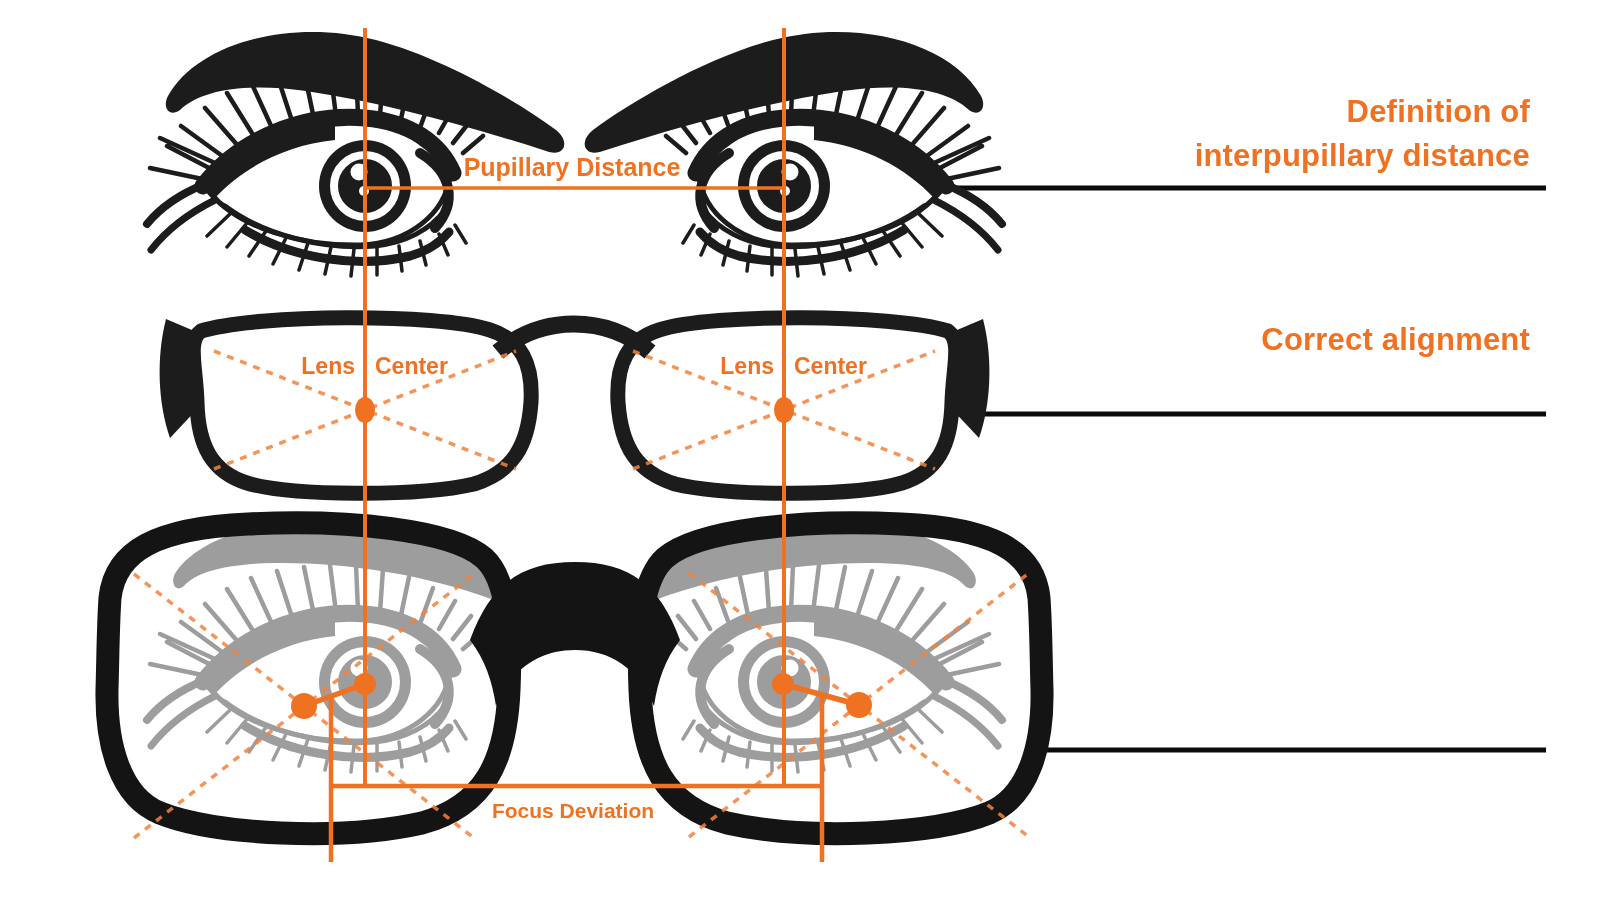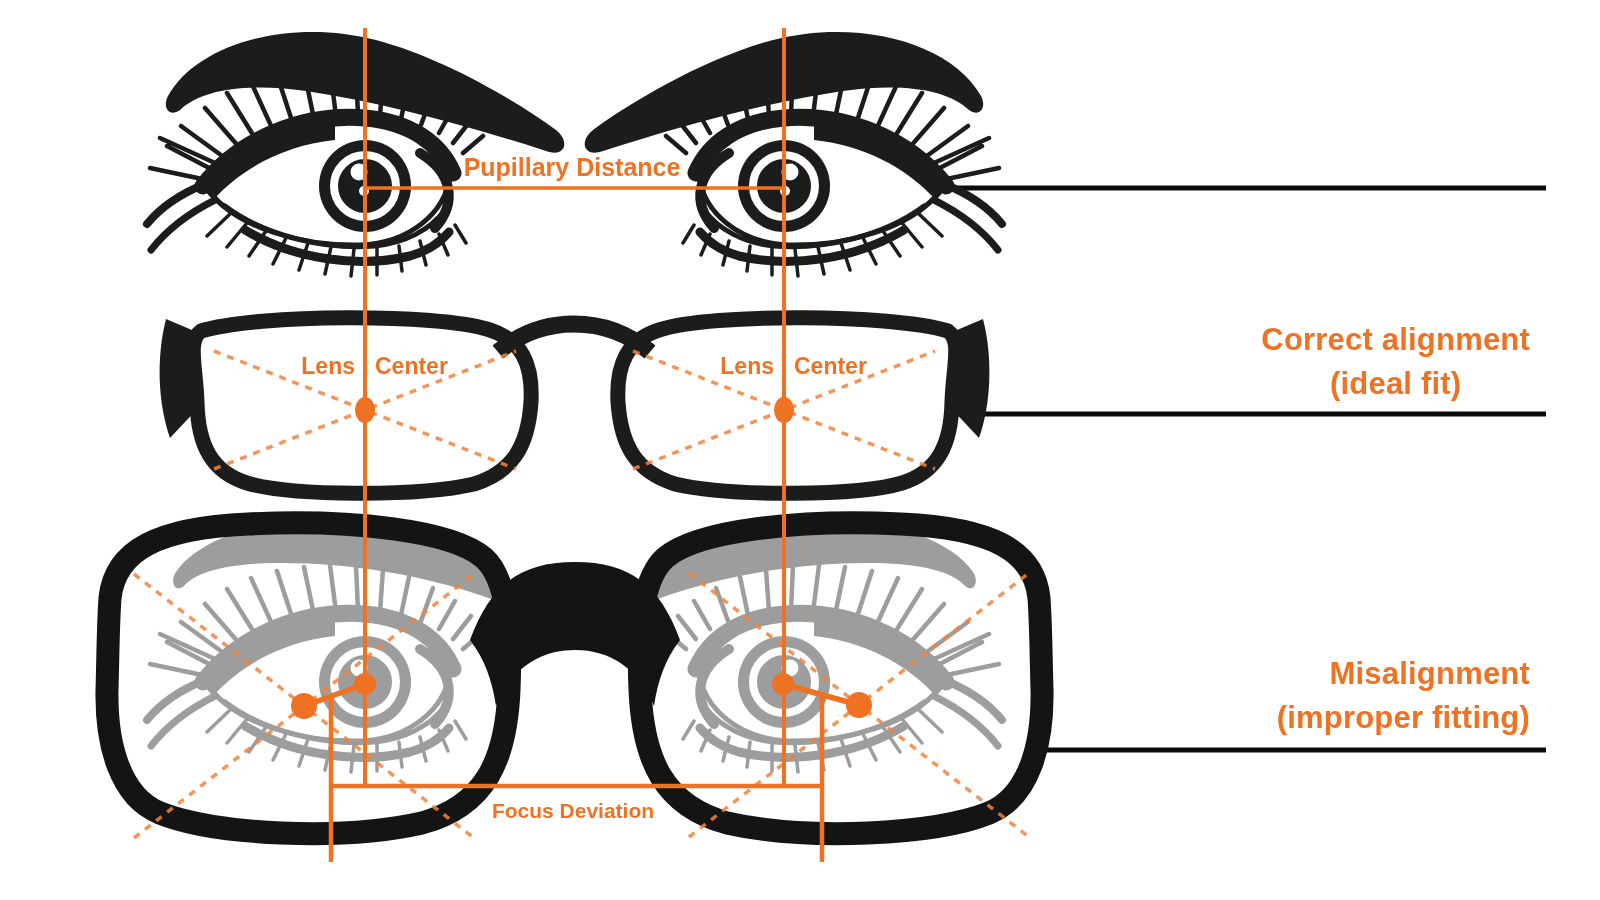--- a/index.html
+++ b/index.html
@@ -173,24 +173,23 @@
 
   <text class="lens-text" x="355" y="374" text-anchor="end">Lens</text>
   <text class="lens-text" x="375" y="374" text-anchor="start">Center</text>
 
   <text class="lens-text" x="774" y="374" text-anchor="end">Lens</text>
   <text class="lens-text" x="794" y="374" text-anchor="start">Center</text>
 
   <text class="focus-text" x="573" y="818" text-anchor="middle">Focus Deviation</text>
 </svg>
 
+<div class="callout" id="callout-1">
+  <div>Definition of</div>
+  <div>interpupillary distance</div>
+</div>
 
 <div class="callout" id="callout-2">
   <div>Correct alignment</div>
-  <div>(ideal fit)</div>
 </div>
 
-<div class="callout" id="callout-3">
-  <div>Misalignment</div>
-  <div>(improper fitting)</div>
-</div>
 
 </div>
 
 </body></html>

